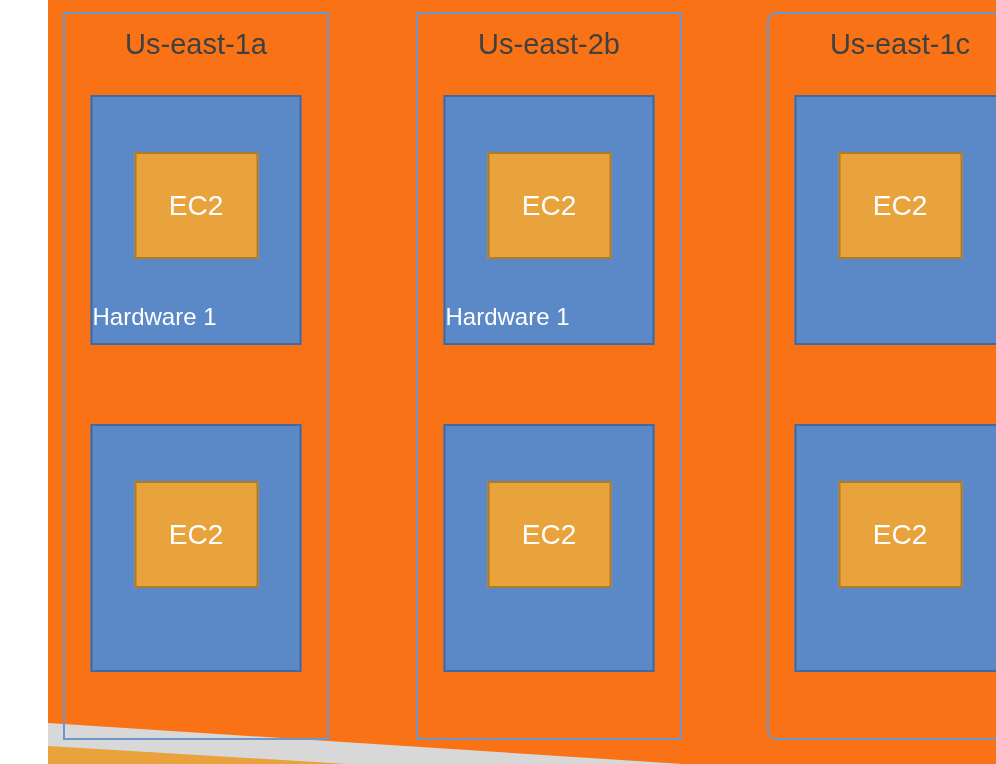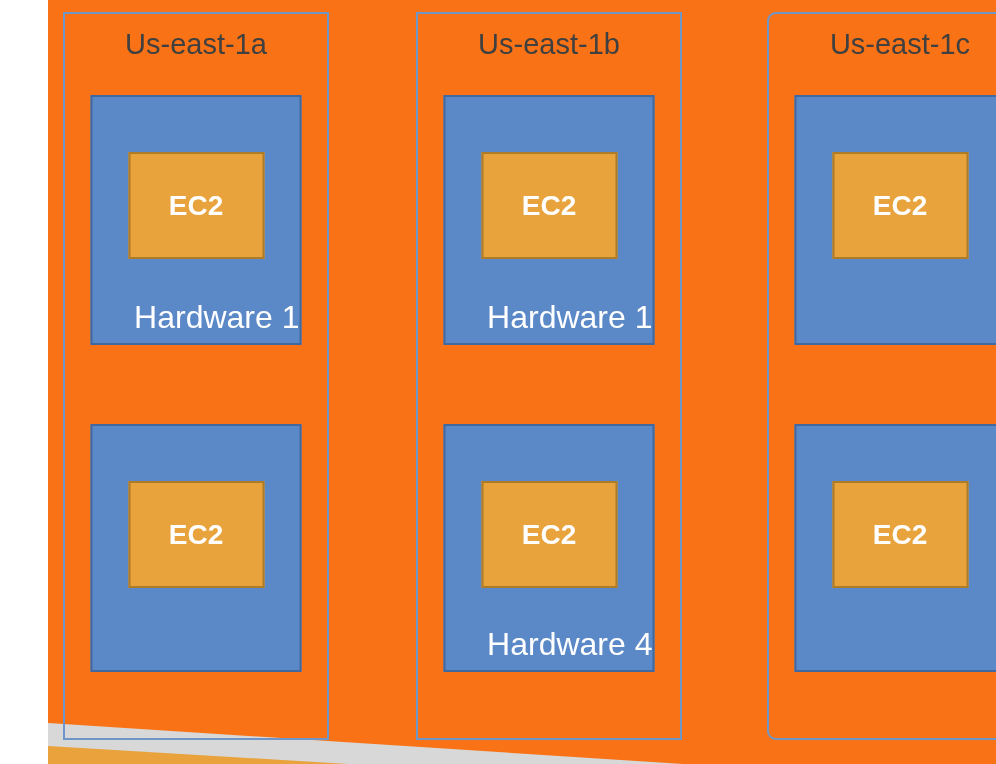--- a/index.html
+++ b/index.html
@@ -53,41 +53,40 @@
     border: 2px solid #41689F;
     box-sizing: border-box;
   }
   .hw-box.row-1 { top: 81px;  height: 250px; }
   .hw-box.row-2 { top: 410px; height: 248px; }
   .ec2-box {
     position: absolute;
     top: 55px;
     left: 50%;
     transform: translateX(-50%);
-    width: 136px;
+    width: 124px;
     height: 107px;
     background: #E8A33D;
     border: 2px solid #AE7B26;
     box-sizing: border-box;
     display: flex;
     align-items: center;
     justify-content: center;
-    font-weight: bold;
   }
   .ec2-label {
     font-size: 28px;
     color: #ffffff;
   }
   .hw-label {
     position: absolute;
     bottom: 8px;
     left: 0;
     width: 100%;
-    text-align: right;
-    font-size: 32px;
+    text-align: left;
+    font-size: 24px;
     line-height: 36px;
     color: #ffffff;
   }
 </style>
 </head>
 <body>
 
 <div class="canvas">
 
   <svg class="decoration" viewBox="0 0 996 764" xmlns="http://www.w3.org/2000/svg" aria-hidden="true">
@@ -106,34 +105,33 @@
     </div>
 
     <div class="hw-box row-2">
       <div class="ec2-box">
         <span class="ec2-label">EC2</span>
       </div>
     </div>
   </div>
 
   <div class="zone zone-b">
-    <div class="zone-title">Us-east-1b</div>
+    <div class="zone-title">Us-east-2b</div>
 
     <div class="hw-box row-1">
       <div class="ec2-box">
         <span class="ec2-label">EC2</span>
       </div>
       <div class="hw-label">Hardware 1</div>
     </div>
 
     <div class="hw-box row-2">
       <div class="ec2-box">
         <span class="ec2-label">EC2</span>
       </div>
-      <div class="hw-label">Hardware 4</div>
     </div>
   </div>
 
   <div class="zone zone-c">
     <div class="zone-title">Us-east-1c</div>
 
     <div class="hw-box row-1">
       <div class="ec2-box">
         <span class="ec2-label">EC2</span>
       </div>

